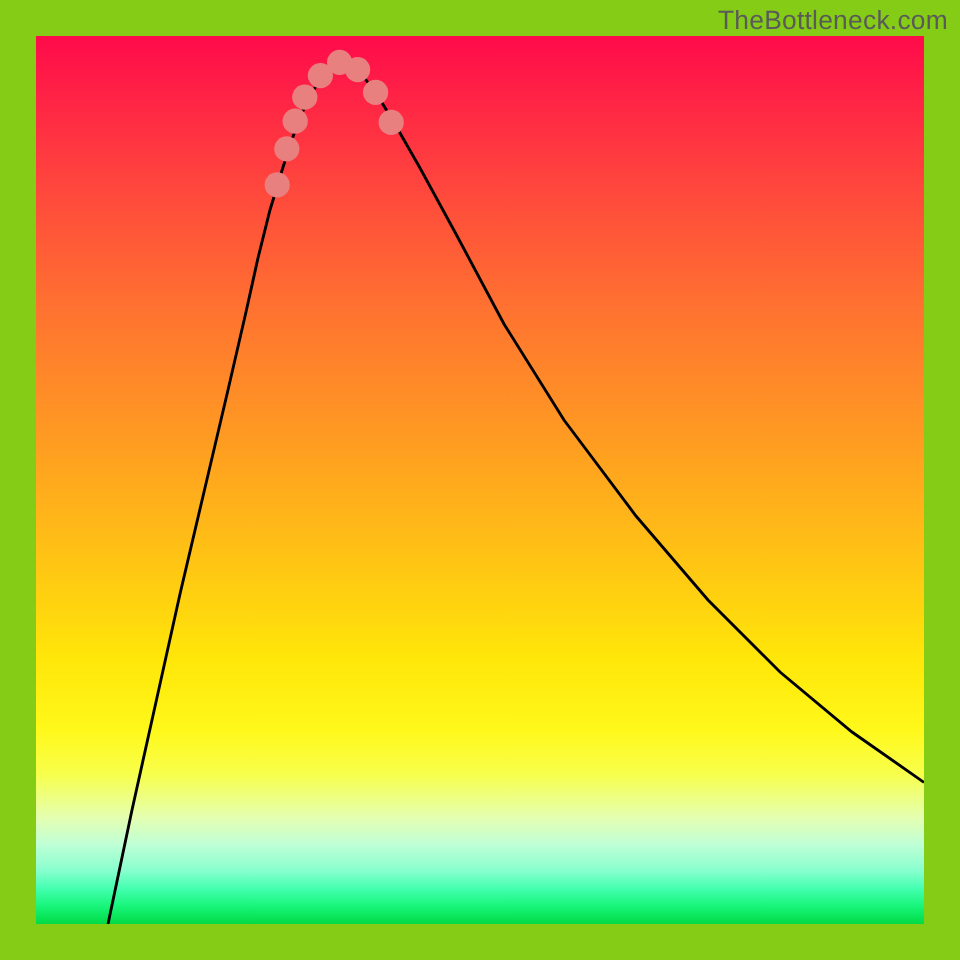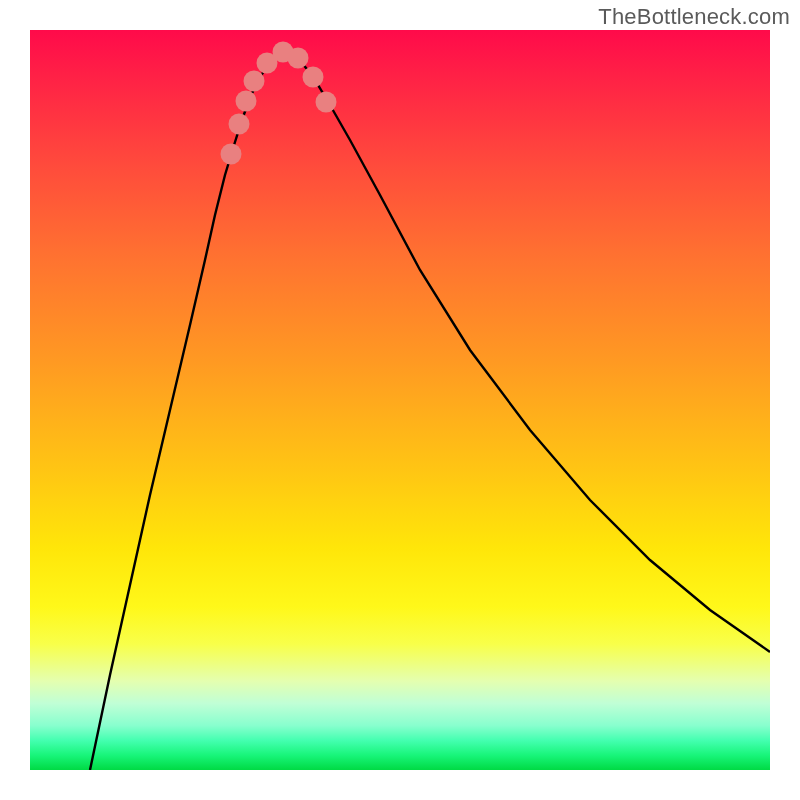--- a/index.html
+++ b/index.html
@@ -10,21 +10,21 @@
     background: #000;
     overflow: hidden;
     font-family: Arial, Helvetica, sans-serif;
   }
   .frame {
     position: absolute;
     top: 0;
     left: 0;
     width: 800px;
     height: 800px;
-    background: #ffffff;
+    background: #84cc16;
   }
   .plot-area {
     position: absolute;
     top: 30px;
     left: 30px;
     width: 740px;
     height: 740px;
     overflow: hidden;
   }
   .gradient {

